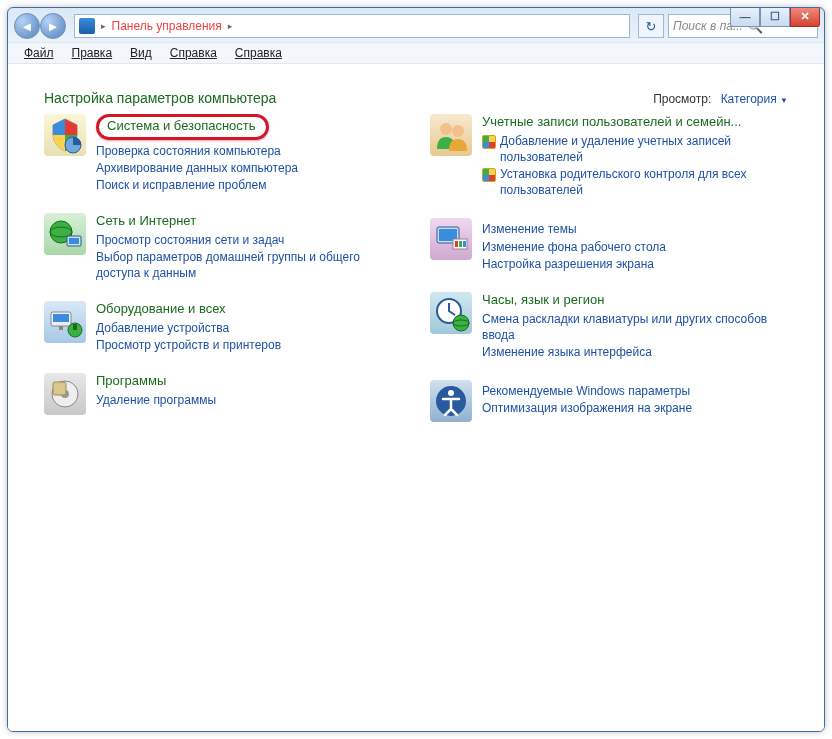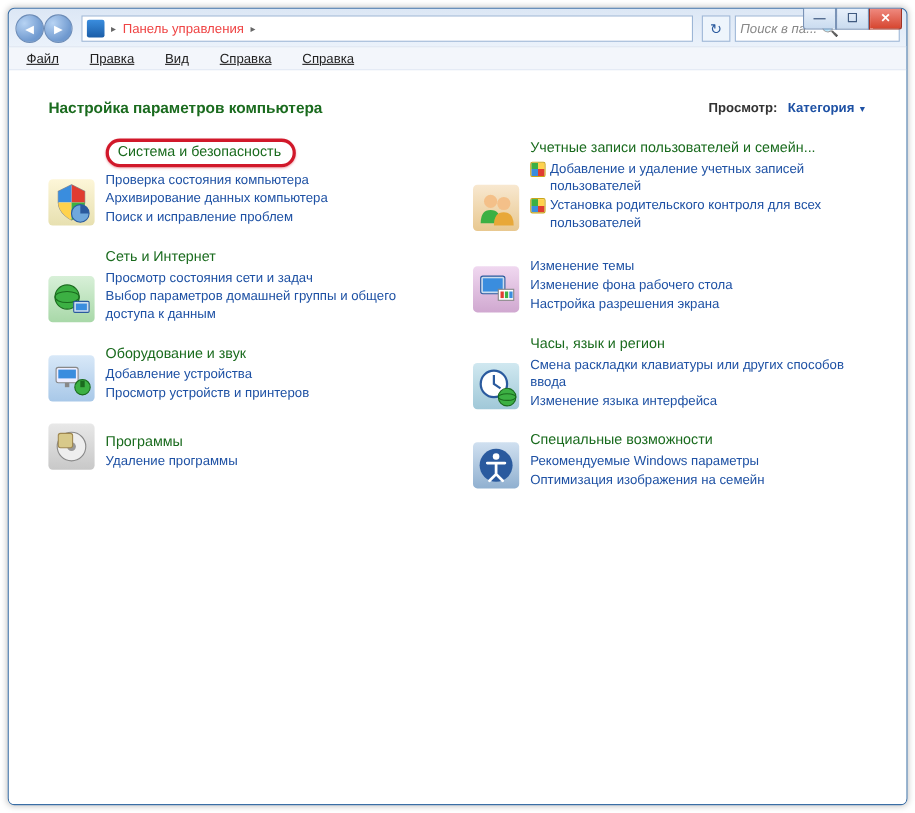--- a/index.html
+++ b/index.html
@@ -80,36 +80,36 @@
   .search {
     width: 150px; height: 24px; border:1px solid #9db6d6;
     background:#fff; display:flex; align-items:center; padding:0 4px;
     color:#888; font-style:italic; gap:4px;
   }
   .search .mag { color:#2a5a9e; font-style:normal; font-size:13px; }
   
   .menubar {
     height: 22px; background:#f3f6fb;
     border-top:1px solid #dfe7f2; border-bottom:1px solid #dfe7f2;
-    display:flex; align-items:center; padding: 0 8px; gap:12px;
+    display:flex; align-items:center; padding: 0 8px; gap:2px;
   }
   .menuitem { padding: 2px 8px; color:#222; }
   .menuitem u { text-decoration: underline; }
   
   .content {
     flex:1; background:#fff; padding: 26px 36px 10px 36px; overflow:hidden;
   }
-  .headrow { display:flex; justify-content:space-between; align-items:center; margin-bottom:20px;font-weight:bold; }
+  .headrow { display:flex; justify-content:space-between; align-items:flex-end; margin-bottom:8px; }
   .pagetitle { color:#1a6b1e; font-size:14px; }
   .viewsel { font-size:12px; color:#333; }
   .viewsel .link { color:#1e51a4; margin-left:6px; cursor:pointer; }
   .viewsel .tri { font-size:8px; color:#1e51a4; }
   .cols { display:flex; gap:28px; }
   .col { flex:1; display:flex; flex-direction:column; gap:20px; }
-  .cat { display:flex; gap:10px; align-items:flex-end; }
+  .cat { display:flex; gap:10px; align-items:flex-start; }
   .cat-icon {
     width:42px; height:42px; flex:0 0 42px; border-radius:4px;
     display:flex; align-items:center; justify-content:center;
     font-size:26px;
   }
   .cat-body { flex:1; }
   .cat-title { color:#1a6b1e; font-size:13px; line-height:1.2; cursor:pointer; }
   .tasks { margin-top:3px; display:flex; flex-direction:column; gap:1px; }
   .task-row { display:flex; align-items:flex-start; gap:4px; }
   .task { color:#1e51a4; font-size:12px; line-height:1.35; cursor:pointer; }
@@ -239,21 +239,21 @@
               <div class="cat-icon ico-hw">
                 <svg class="sys-svg" viewBox="0 0 40 40">
                   <rect x="6" y="10" width="20" height="14" rx="2" fill="#eef" stroke="#888"></rect>
                   <rect x="8" y="12" width="16" height="8" fill="#3a8dde"></rect>
                   <rect x="14" y="24" width="4" height="4" fill="#888"></rect>
                   <circle cx="30" cy="28" r="7" fill="#3cb043" stroke="#1a6b1e"></circle>
                   <rect x="28" y="22" width="4" height="6" fill="#1a6b1e"></rect>
                 </svg>
               </div>
               <div class="cat-body">
-                <div class="cat-title">Оборудование и звук</div>
+                <div class="cat-title">Оборудование и всех</div>
                 <div class="tasks">
                   <div class="task-row">
                     <span class="task">Добавление устройства</span>
                   </div>
                   <div class="task-row">
                     <span class="task">Просмотр устройств и принтеров</span>
                   </div>
                 </div>
               </div>
             </div>
@@ -347,27 +347,26 @@
             </div>
             <div class="cat">
               <div class="cat-icon ico-access">
                 <svg class="sys-svg" viewBox="0 0 40 40">
                   <circle cx="20" cy="20" r="15" fill="#2a5a9e"></circle>
                   <circle cx="20" cy="12" r="3" fill="#fff"></circle>
                   <path d="M12 18 H28 M20 18 V28 M20 28 L14 34 M20 28 L26 34" stroke="#fff" stroke-width="2.5" fill="none" stroke-linecap="round"></path>
                 </svg>
               </div>
               <div class="cat-body">
-                <div class="cat-title">Специальные возможности</div>
                 <div class="tasks">
                   <div class="task-row">
                     <span class="task">Рекомендуемые Windows параметры</span>
                   </div>
                   <div class="task-row">
-                    <span class="task">Оптимизация изображения на семейн</span>
+                    <span class="task">Оптимизация изображения на экране</span>
                   </div>
                 </div>
               </div>
             </div>
           </div>
       </div>
     </div>
   </div>
 </div>
 

